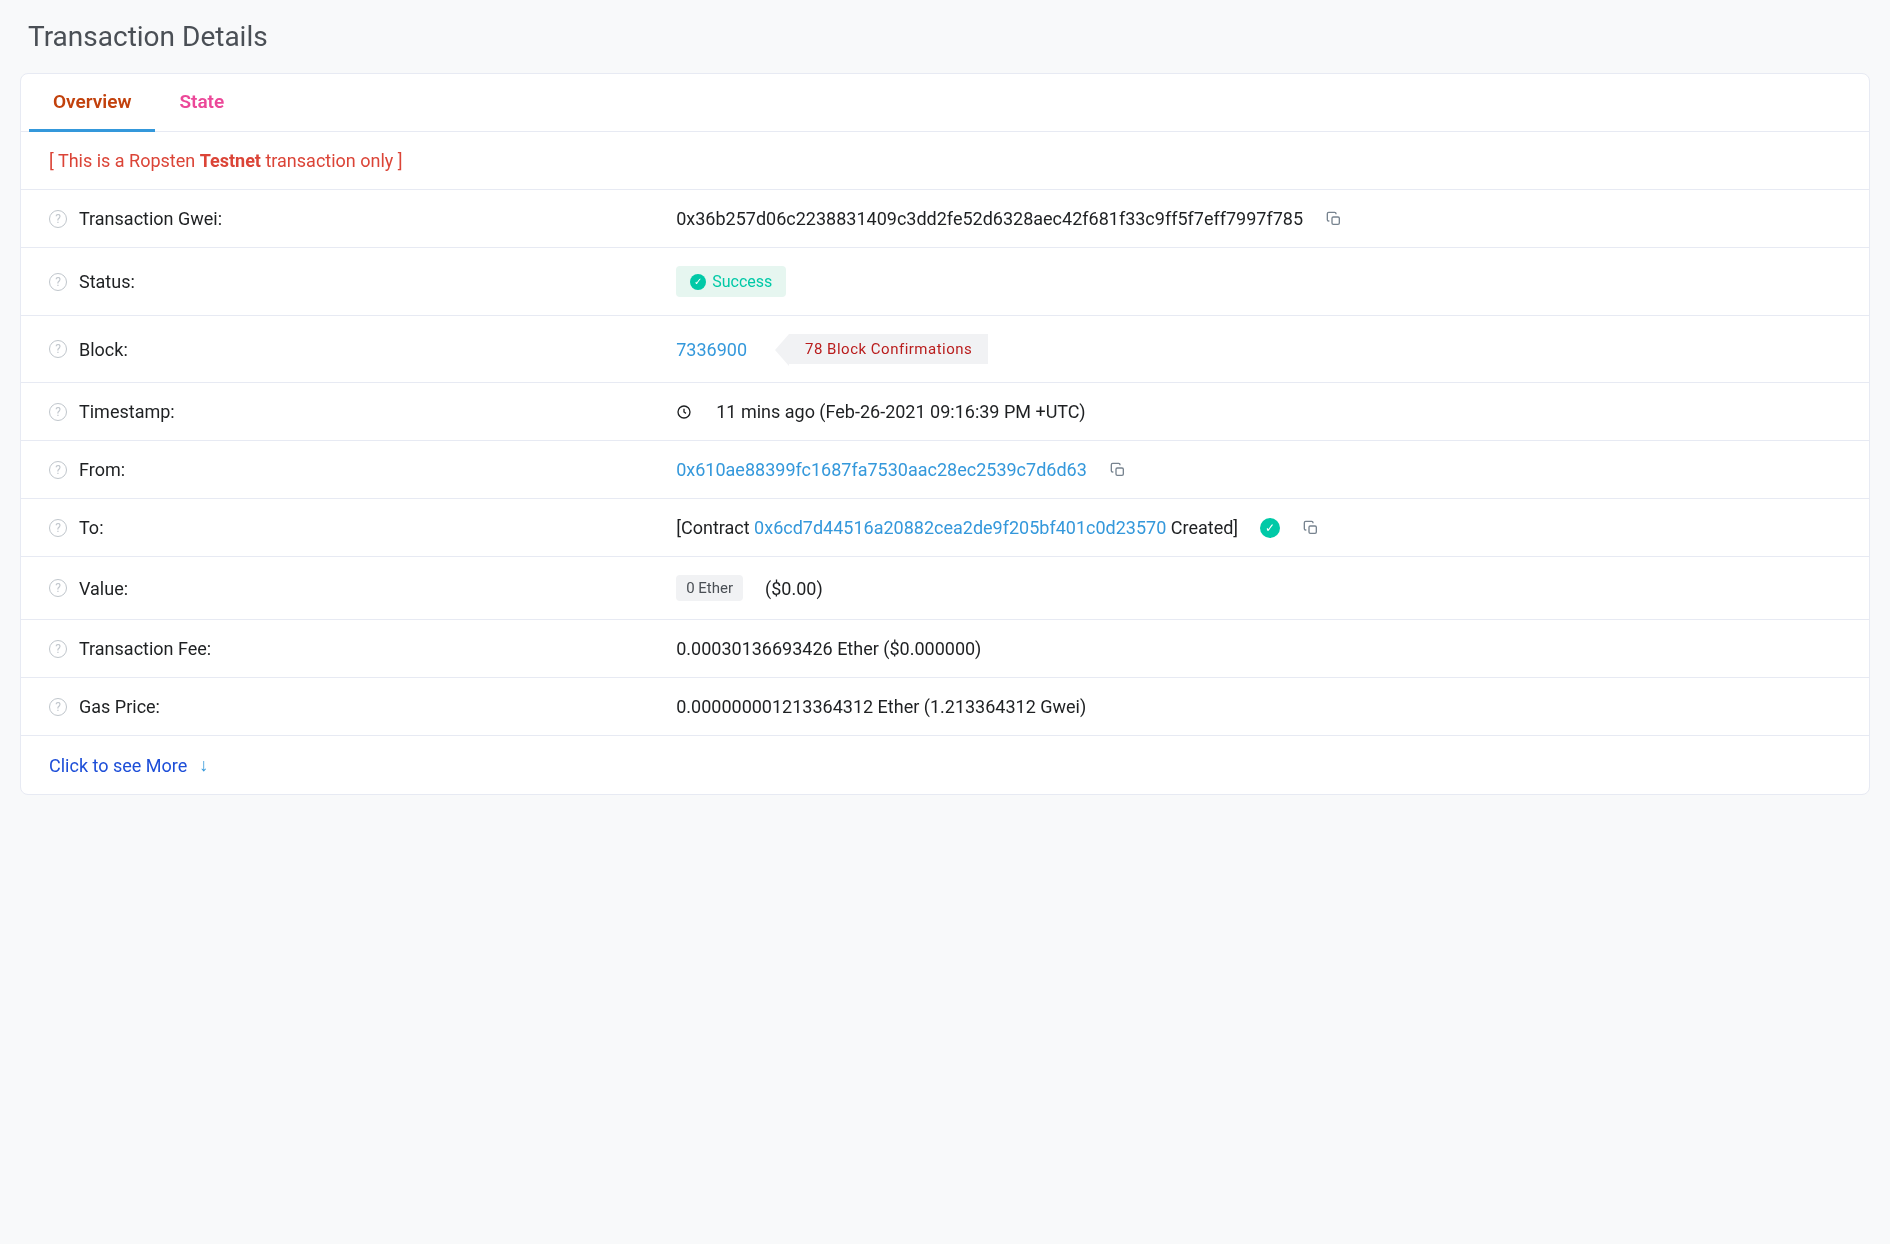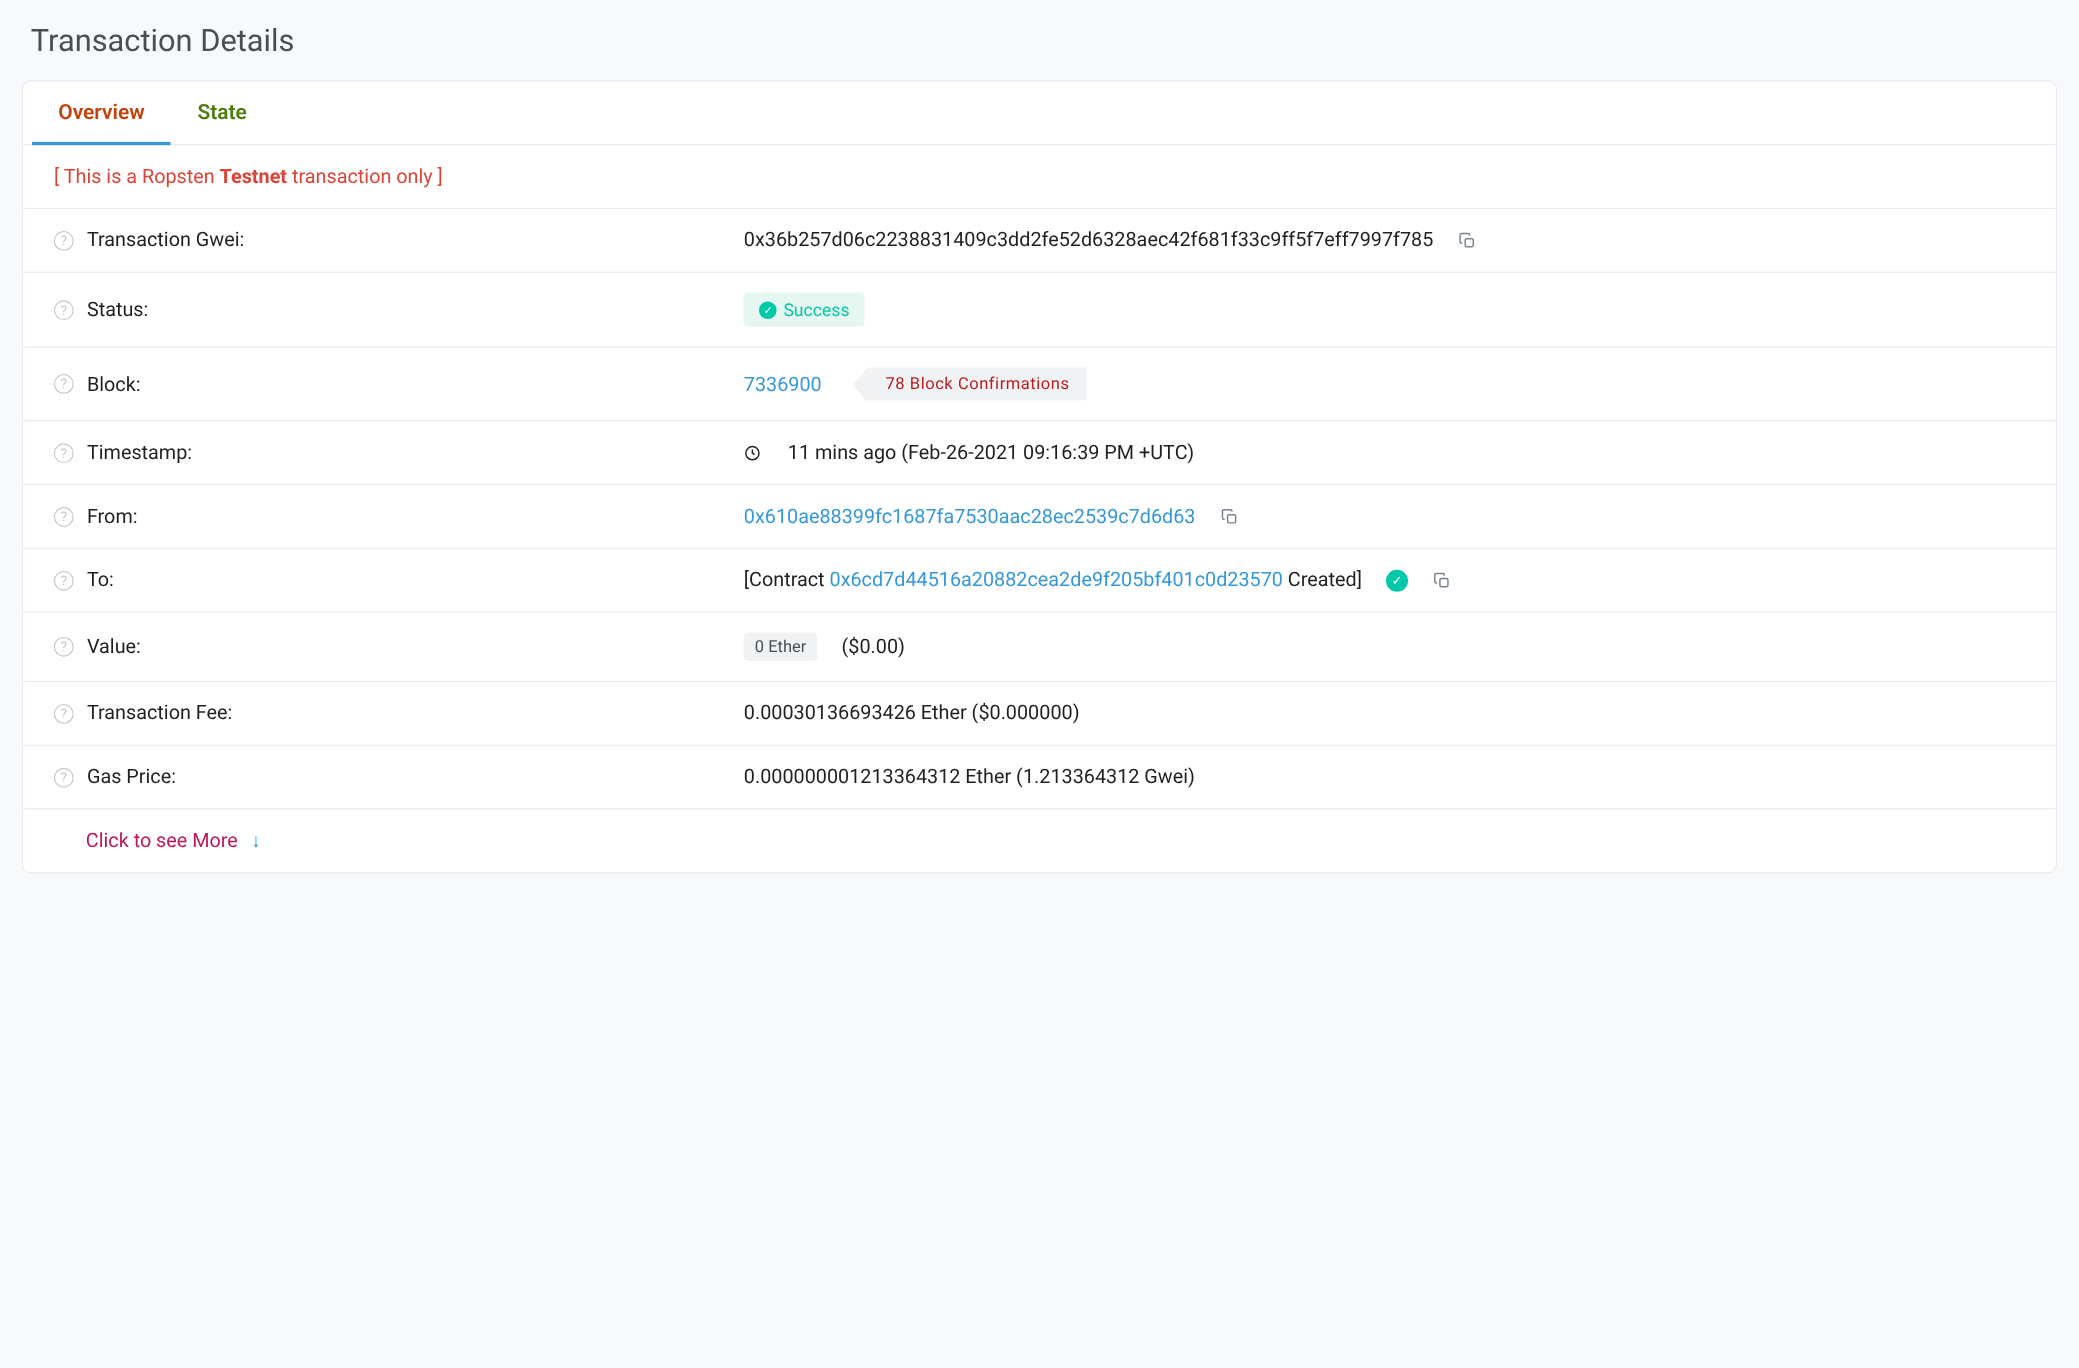--- a/index.html
+++ b/index.html
@@ -29,21 +29,21 @@
     }
     .tabs {
       display: flex;
       border-bottom: 1px solid #e7eaf3;
       padding: 0 8px;
     }
     .tab {
       padding: 16px 24px;
       font-size: 19px;
       font-weight: 600;
-      color: #4d7c0f;
+      color: #ec4899;
       cursor: pointer;
       border-bottom: 3px solid transparent;
       margin-bottom: -1px;
     }
     .tab.active {
       color: #c2410c;
       border-bottom-color: #3498db;
     }
     .notice {
       padding: 18px 28px;
@@ -181,24 +181,23 @@
       color: #fff;
       font-size: 12px;
     }
     .see-more {
       padding: 18px 28px;
       display: flex;
       align-items: center;
       gap: 12px;
     }
     .see-more-link {
-      color: #be185d;
+      color: #1d4ed8;
       font-size: 18px;
       cursor: pointer;
-      margin-left: 29px;
     }
     .arrow-down {
       color: #3498db;
       font-size: 18px;
     }
     .mono {
       font-family: inherit;
       word-break: break-all;
     }
   </style>

